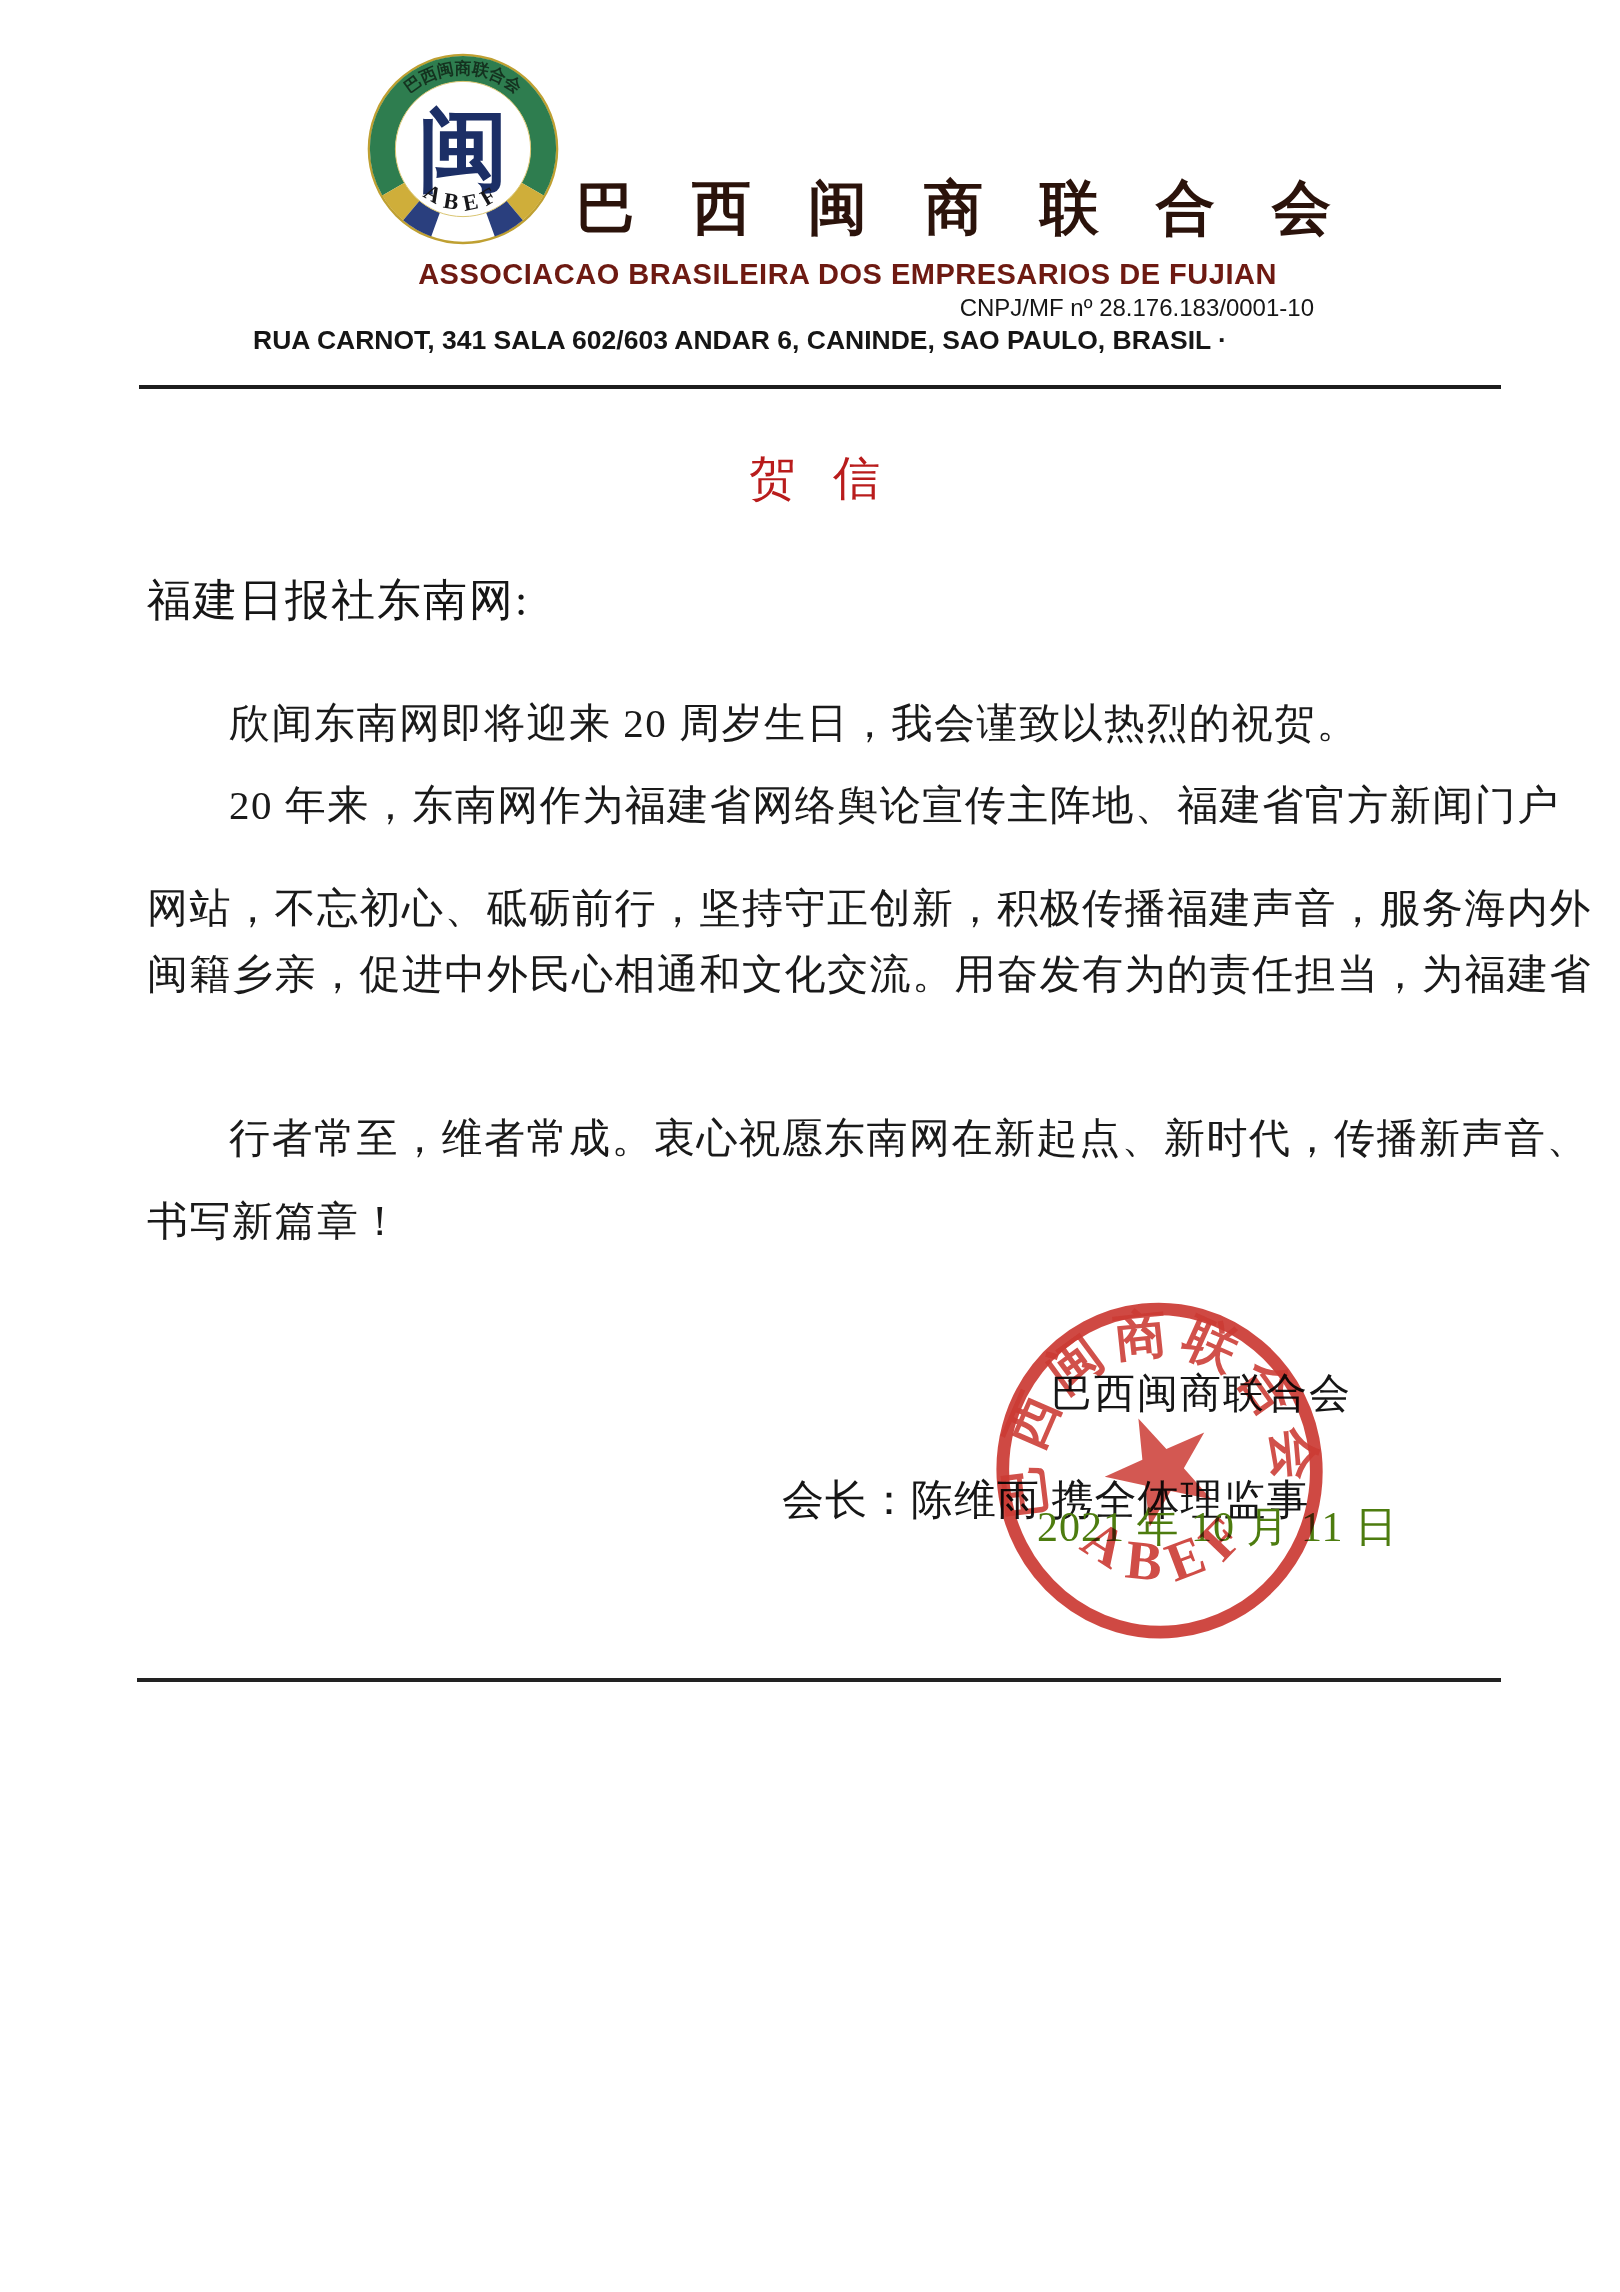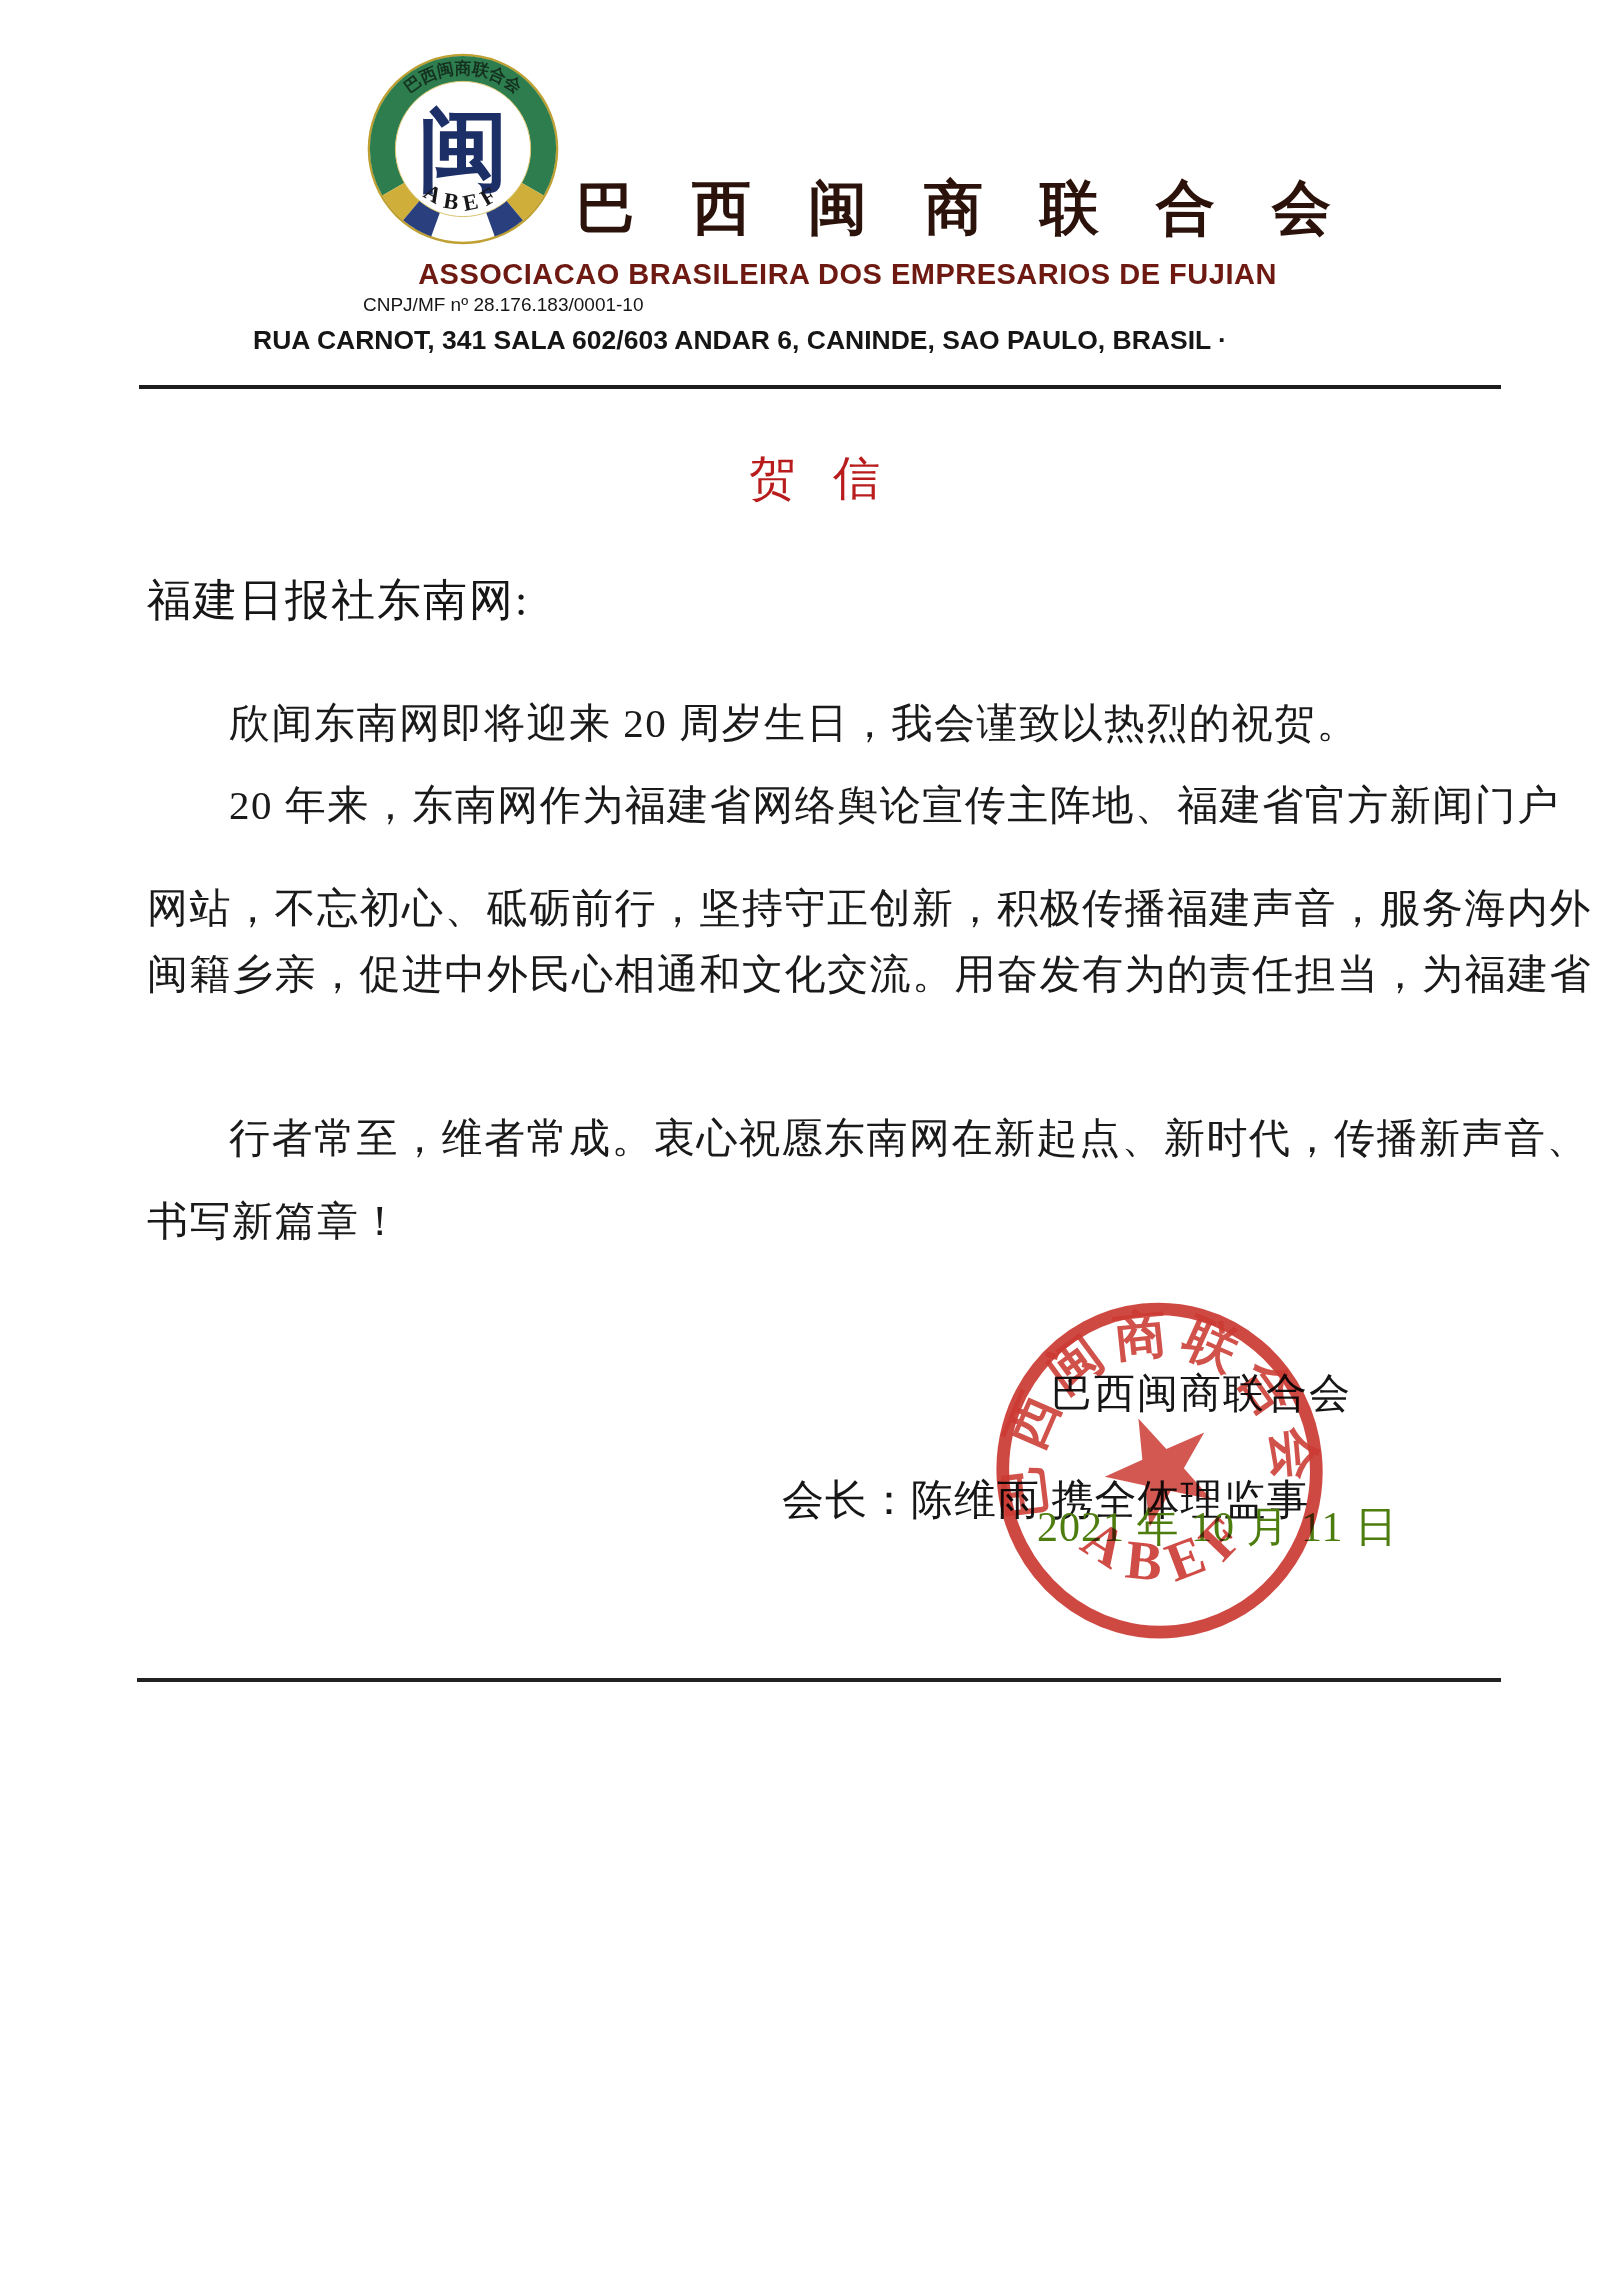--- a/index.html
+++ b/index.html
@@ -22,22 +22,22 @@
     letter-spacing:57px; white-space:nowrap;
     font-family:"Liberation Serif","DejaVu Serif",serif;
   }
   .org-pt {
     position:absolute; left:372px; top:258px; width:951px;
     text-align:center; font-family:"Liberation Sans","DejaVu Sans",sans-serif;
     font-weight:bold; font-size:29px; color:#6e1a12; letter-spacing:0.5px;
   }
   .cnpj {
     position:absolute; left:363px; top:294px; width:951px;
-    text-align:left; font-family:"Liberation Sans","DejaVu Sans",sans-serif;
-    font-size:19px; color:#161616;
+    text-align:right; font-family:"Liberation Sans","DejaVu Sans",sans-serif;
+    font-size:24px; color:#161616;
   }
   .address {
     position:absolute; left:240px; top:325px; width:1000px;
     text-align:center; font-family:"Liberation Sans","DejaVu Sans",sans-serif;
     font-weight:bold; font-size:26.5px; color:#161616;
   }
   .rule-top { position:absolute; left:139px; top:385px; width:1362px; height:3.9px; background:#1d1d1d; }
   .rule-bottom { position:absolute; left:137px; top:1678px; width:1364px; height:3.9px; background:#222; }
 
   

